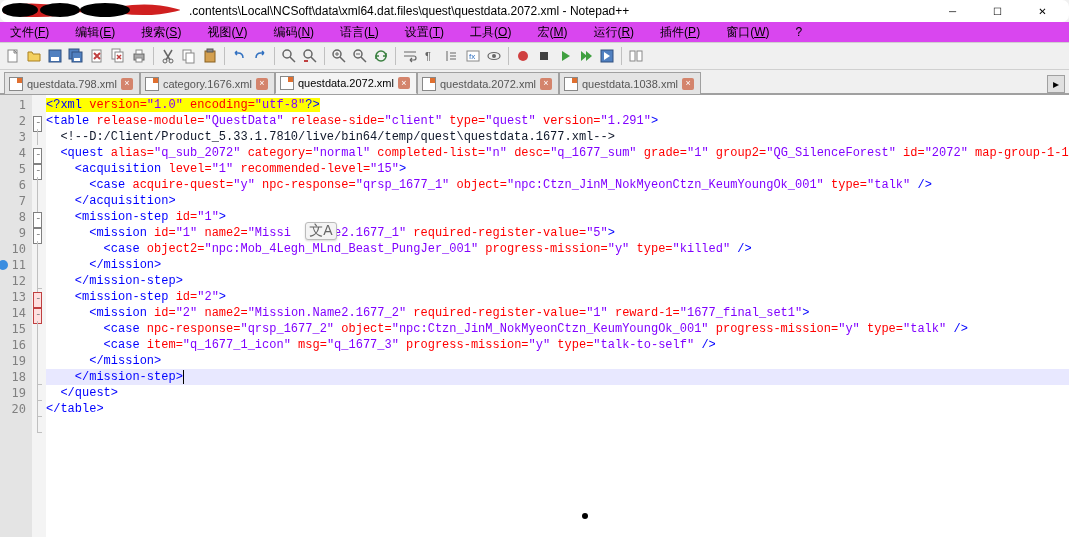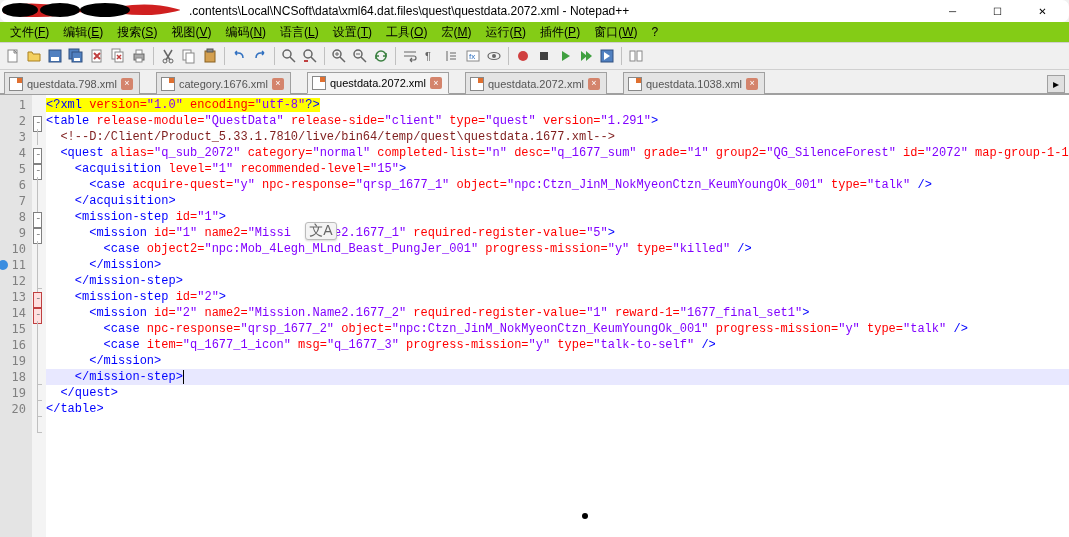--- a/index.html
+++ b/index.html
@@ -45,25 +45,25 @@
   width: 45px;
   height: 22px;
   display: flex;
   align-items: center;
   justify-content: center;
   font-family: "Segoe MDL2 Assets", sans-serif;
   font-size: 10px;
 }
 .menubar {
   height: 20px;
-  background: #84cc16;
+  background: #d946ef;
   display: flex;
   align-items: center;
   padding-left: 4px;
-  gap: 2px;
+  gap: 14px;
 }
 .menu-item {
   padding: 2px 6px;
   cursor: default;
 }
 .menu-item u { text-decoration: underline; }
 .toolbar {
   height: 28px;
   background: #f0f0f0;
   border-top: 1px solid #d0d0d0;
@@ -87,21 +87,21 @@
   height: 18px;
   background: #c0c0c0;
   margin: 0 2px;
 }
 .tabbar {
   height: 24px;
   background: #f0f0f0;
   display: flex;
   align-items: flex-end;
   padding-left: 4px;
-  gap: 16px;
+  gap: 0;
   border-bottom: 1px solid #a0a0a0;
 }
 .tab {
   height: 22px;
   background: #e4e4e4;
   border: 1px solid #a0a0a0;
   border-bottom: none;
   padding: 0 6px 0 4px;
   display: flex;
   align-items: center;
@@ -257,21 +257,21 @@
   display: inline-block;
   width: 1px;
   height: 14px;
   background: #000;
   vertical-align: text-bottom;
 }
 .hl-pi { background: #ffff00; }
 .c-tag { color: #0000ff; }
 .c-attr { color: #ff0000; }
 .c-str { color: #8000ff; }
-.c-comment { color: #7f1d1d; }
+.c-comment { color: #0f172a; }
 .c-txt { color: #000; }
 .annotation-dot {
   position: absolute;
   left: 582px;
   top: 513px;
   width: 6px;
   height: 6px;
   background: #000;
   border-radius: 50%;
 }

